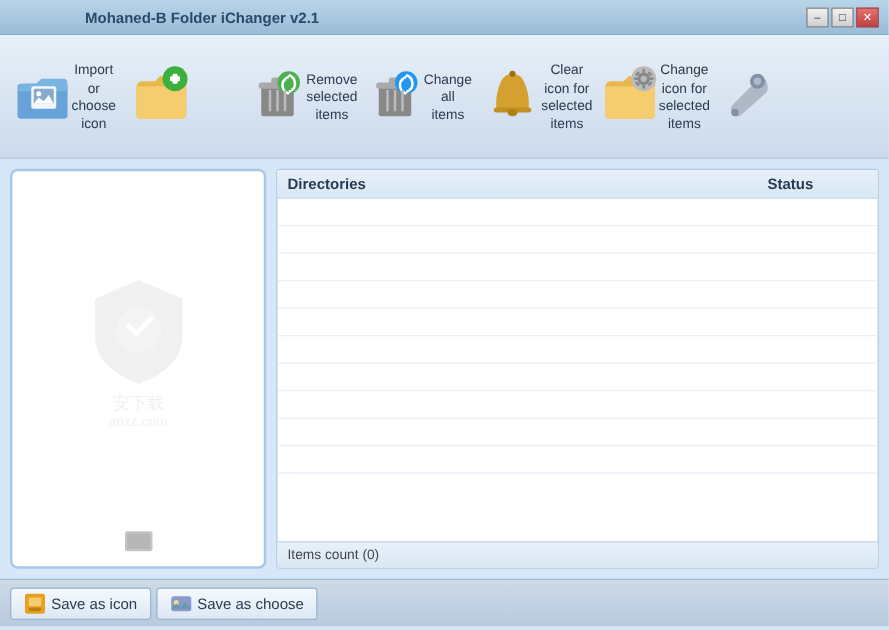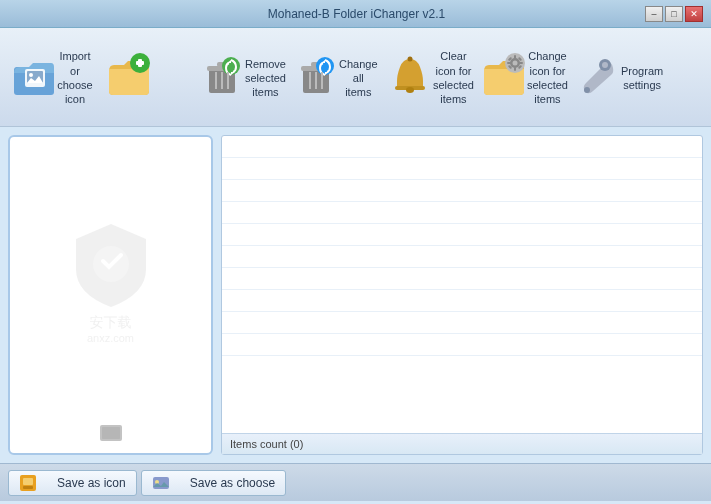--- a/index.html
+++ b/index.html
@@ -18,24 +18,23 @@
       background: linear-gradient(to bottom, #b8d4e8, #9abcd8);
       height: 28px;
       display: flex;
       align-items: center;
       justify-content: space-between;
       padding: 0 8px;
       border-bottom: 1px solid #7aacc8;
     }
     .title-text {
       flex: 1;
-      text-align: center;
       font-size: 12px;
       color: #2a4a6a;
-      font-weight: normal;
+      font-weight: bold;
     }
     .title-buttons {
       display: flex;
       gap: 2px;
     }
     .title-btn {
       width: 18px;
       height: 16px;
       border: 1px solid #888;
       background: linear-gradient(to bottom, #f0f0f0, #d0d0d0);
@@ -187,21 +186,21 @@
       background: linear-gradient(to bottom, #cddae8, #b8cade);
       border-top: 1px solid #a0b8d0;
       display: flex;
       align-items: center;
       padding: 0 8px;
       gap: 4px;
     }
     .bottom-btn {
       display: flex;
       align-items: center;
-      gap: 20px;
+      gap: 4px;
       padding: 3px 10px;
       background: linear-gradient(to bottom, #f5f9fe, #dde8f4);
       border: 1px solid #9ab8d0;
       border-radius: 3px;
       cursor: pointer;
       font-size: 12px;
       color: #2a3a50;
       min-width: 100px;
     }
     .bottom-spacer { flex: 1; }
@@ -337,22 +336,20 @@
   <div class="toolbar-btn">
     <div class="toolbar-icon">
       <svg width="46" height="46" viewBox="0 0 46 46">
 
         <path d="M30 8 Q37 8 38 15 Q39 20 36 22 L18 38 Q15 41 12 40 Q9 39 9 36 Q8 33 11 30 L27 14 Q28 11 30 8 Z" fill="#b0b8c8"></path>
         <circle cx="30" cy="12" r="6" fill="#8090a8"></circle>
         <circle cx="30" cy="12" r="3" fill="#b0b8c8"></circle>
         <circle cx="12" cy="37" r="3" fill="#8090a8"></circle>
       </svg>
     </div>
-    <div class="toolbar-label">Program
-settings</div>
   </div>
 
 </div>
 
 <div class="main-content">
 
   <div class="preview-panel">
     <div class="preview-area">
 
       <div style="opacity:0.12; text-align:center;">
@@ -368,20 +365,24 @@
     <div class="preview-bottom">
 
       <svg width="24" height="24" viewBox="0 0 24 24">
         <rect x="1" y="4" width="22" height="16" rx="2" fill="#888" opacity="0.5"></rect>
         <rect x="3" y="6" width="18" height="12" rx="1" fill="#aaa" opacity="0.5"></rect>
       </svg>
     </div>
   </div>
 
   <div class="directory-panel">
+    <div class="dir-header">
+      <div class="dir-col-dirs">Directories</div>
+      <div class="dir-col-status">Status</div>
+    </div>
     <div class="dir-body">
 
       <div class="dir-rows">
         <div class="dir-row">
             <div class="dir-row-dirs"></div>
             <div class="dir-row-status"></div>
           </div>
         <div class="dir-row">
             <div class="dir-row-dirs"></div>
             <div class="dir-row-status"></div>

